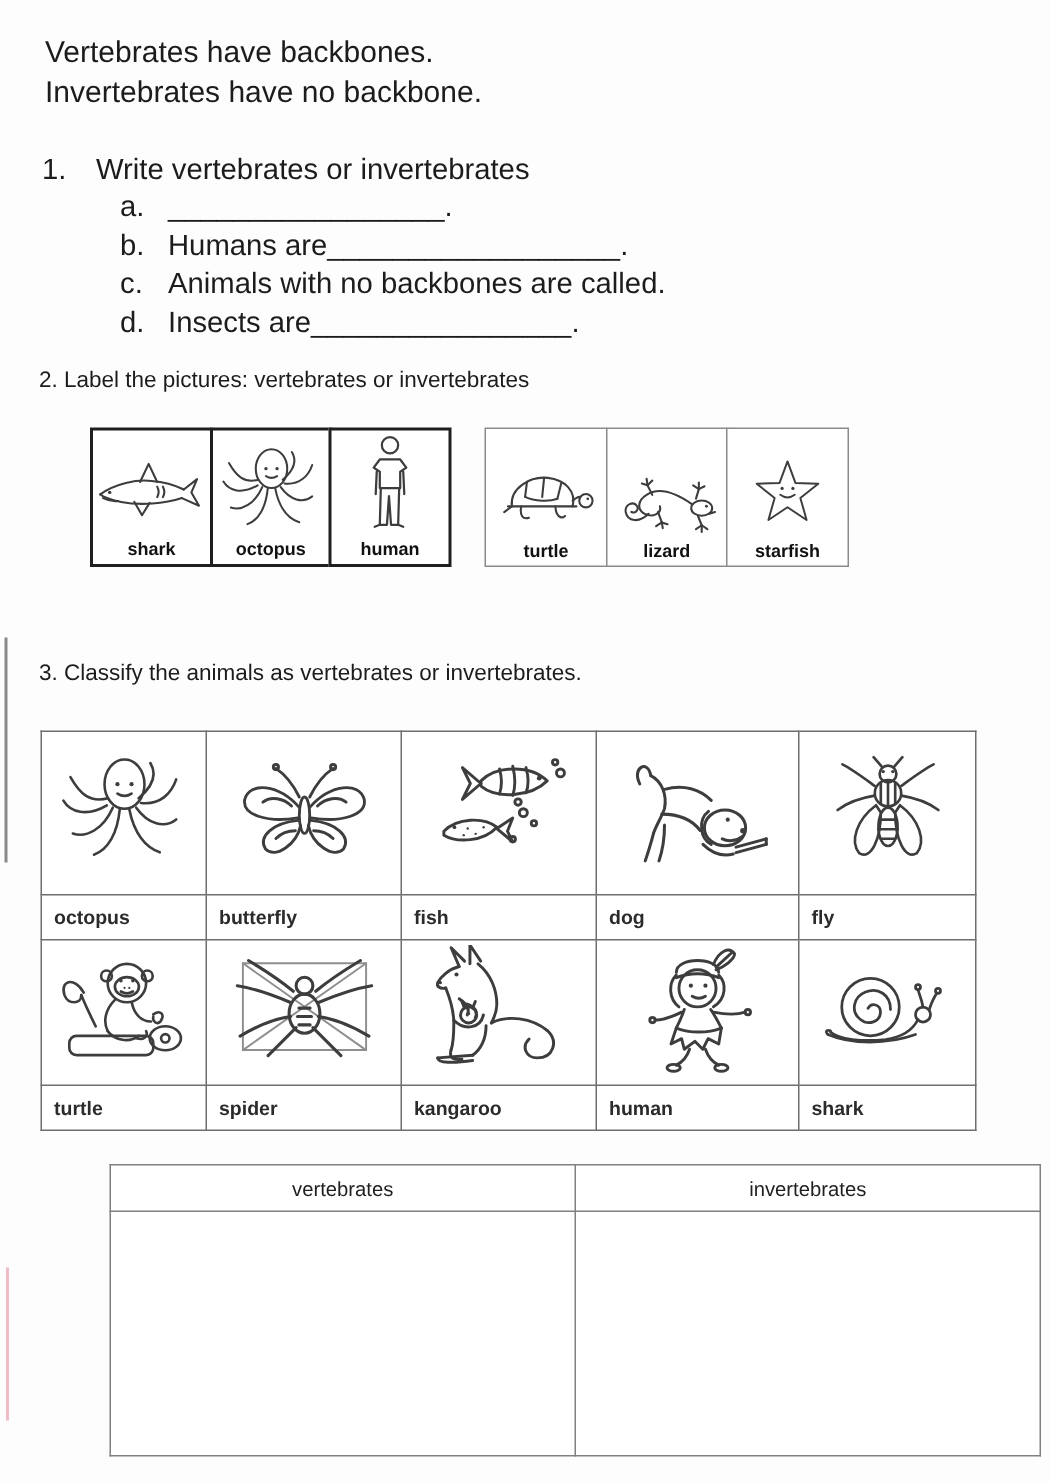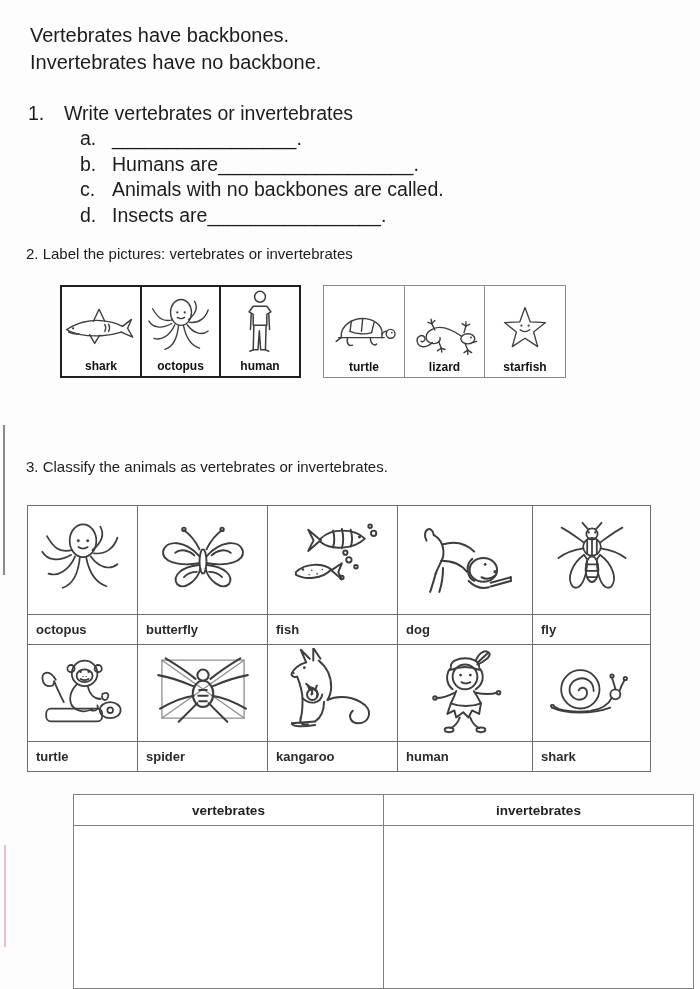--- a/index.html
+++ b/index.html
@@ -12,42 +12,42 @@
   .intro{margin:22px 0 0 30px;font-size:20px;line-height:27px;}
   
   .q1{margin-top:24px;font-size:19.5px;}
   .q1-head{display:flex;line-height:26px;}
   .q1-num{margin-left:28px;width:36px;}
   .q1-item{display:flex;line-height:25.5px;white-space:nowrap;}
   .q1-letter{margin-left:80px;width:32px;flex:0 0 auto;}
   .blank{white-space:nowrap;}
   
   .section-title{margin:13px 0 0 26px;font-size:15px;line-height:26px;}
-  .section-title.q3t{margin-top:76px;}
+  .section-title.q3t{margin-top:58px;}
   
   .strip{display:flex;margin:18px 0 0 60px;align-items:stretch;}
   .strip-cell{box-sizing:border-box;width:82px;height:93px;background:#fff;
     display:flex;flex-direction:column;align-items:center;justify-content:flex-end;}
   .strip-cell.dark{border:2.5px solid #1f1f1f;}
   .strip-cell.dark + .strip-cell.dark{margin-left:-2.5px;}
   .strip-cell.light{border:1.5px solid #8a8a8a;margin-left:22px;}
   .strip-cell.light + .strip-cell.light{margin-left:-1.5px;}
   .strip-cell svg{display:block;margin:2px auto 0 auto;}
   .strip-label{font-size:12px;font-weight:bold;color:#111;padding:1px 0 3px 0;}
   
   table.t3{border-collapse:collapse;margin:25px 0 0 27px;table-layout:fixed;}
   table.t3 td{border:1.5px solid #6e6e6e;background:#fff;overflow:hidden;}
   .t3 tr.imgrow td{height:106px;text-align:center;vertical-align:middle;}
   .t3 tr.imgrow.r2 td{height:94px;}
   .t3 tr.lblrow td{height:25px;font-size:13px;font-weight:600;color:#2b2b2b;
     padding:2px 4px 2px 8px;vertical-align:middle;text-align:left;}
   
   table.sort{border-collapse:collapse;margin:22px 0 0 73px;table-layout:fixed;}
   .sort th,.sort td{border:1.5px solid #808080;background:#fff;}
-  .sort th{width:307px;height:28px;font-size:13.5px;font-weight:bold;color:#1f1f1f;text-align:center;}
+  .sort th{width:307px;height:28px;font-size:13.5px;font-weight:normal;color:#1f1f1f;text-align:center;}
   .sort td{height:160px;}
   
   .art *{fill:none;stroke:#3d3d3d;stroke-width:2.2;stroke-linecap:round;stroke-linejoin:round;}
   .art .f{fill:#3d3d3d;stroke:none;}
   .art .lt{stroke:#8f8f8f;stroke-width:1.4;}
   
   .scanline1{position:absolute;left:3px;top:425px;width:2px;height:150px;background:#8a8a8a;}
   .scanline2{position:absolute;left:4px;top:845px;width:2px;height:102px;background:#f2bcc6;}
 </style>
 </head>

